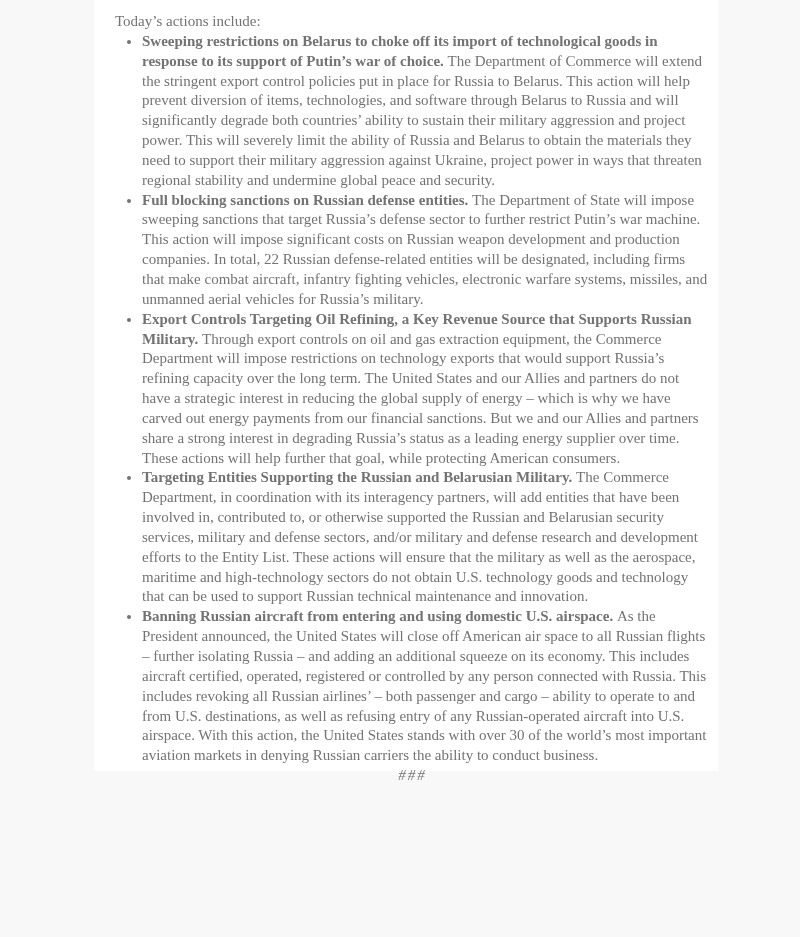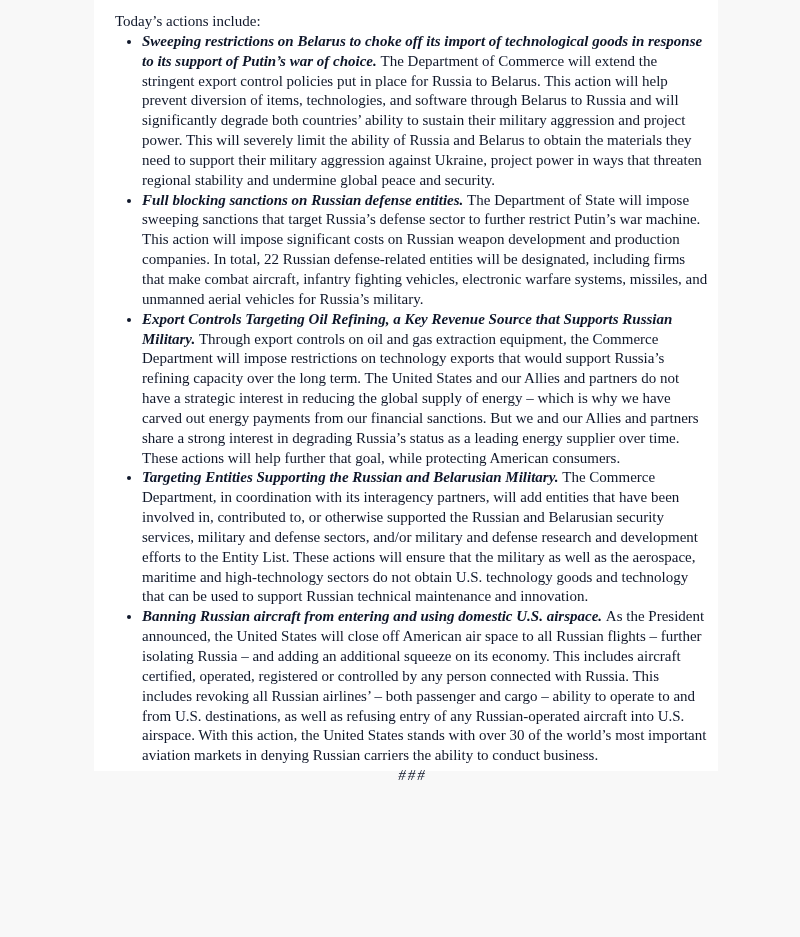--- a/index.html
+++ b/index.html
@@ -13,37 +13,36 @@
   .page {
     box-sizing: border-box;
     margin-left: 94px;
     width: 624px;
     height: 771px;
     background: #ffffff;
     padding: 12px 8px 0 21px;
     font-family: "Liberation Serif", "DejaVu Serif", serif;
     font-size: 15px;
     line-height: 19.85px;
-    color: #0f172a;
+    color: #737373;
   }
   .intro {
     margin: 0;
   }
   ul.actions {
     margin: 0;
     padding-left: 27px;
     list-style: disc outside;
   }
   ul.actions li {
     margin: 0;
     padding: 0;
   }
   .b {
     font-weight: 700;
-    font-style: italic;
   }
   
   .b::after {
     content: " ";
   }
   .endmark {
     margin: 0;
     text-align: center;
     font-style: italic;
     letter-spacing: 2px;

